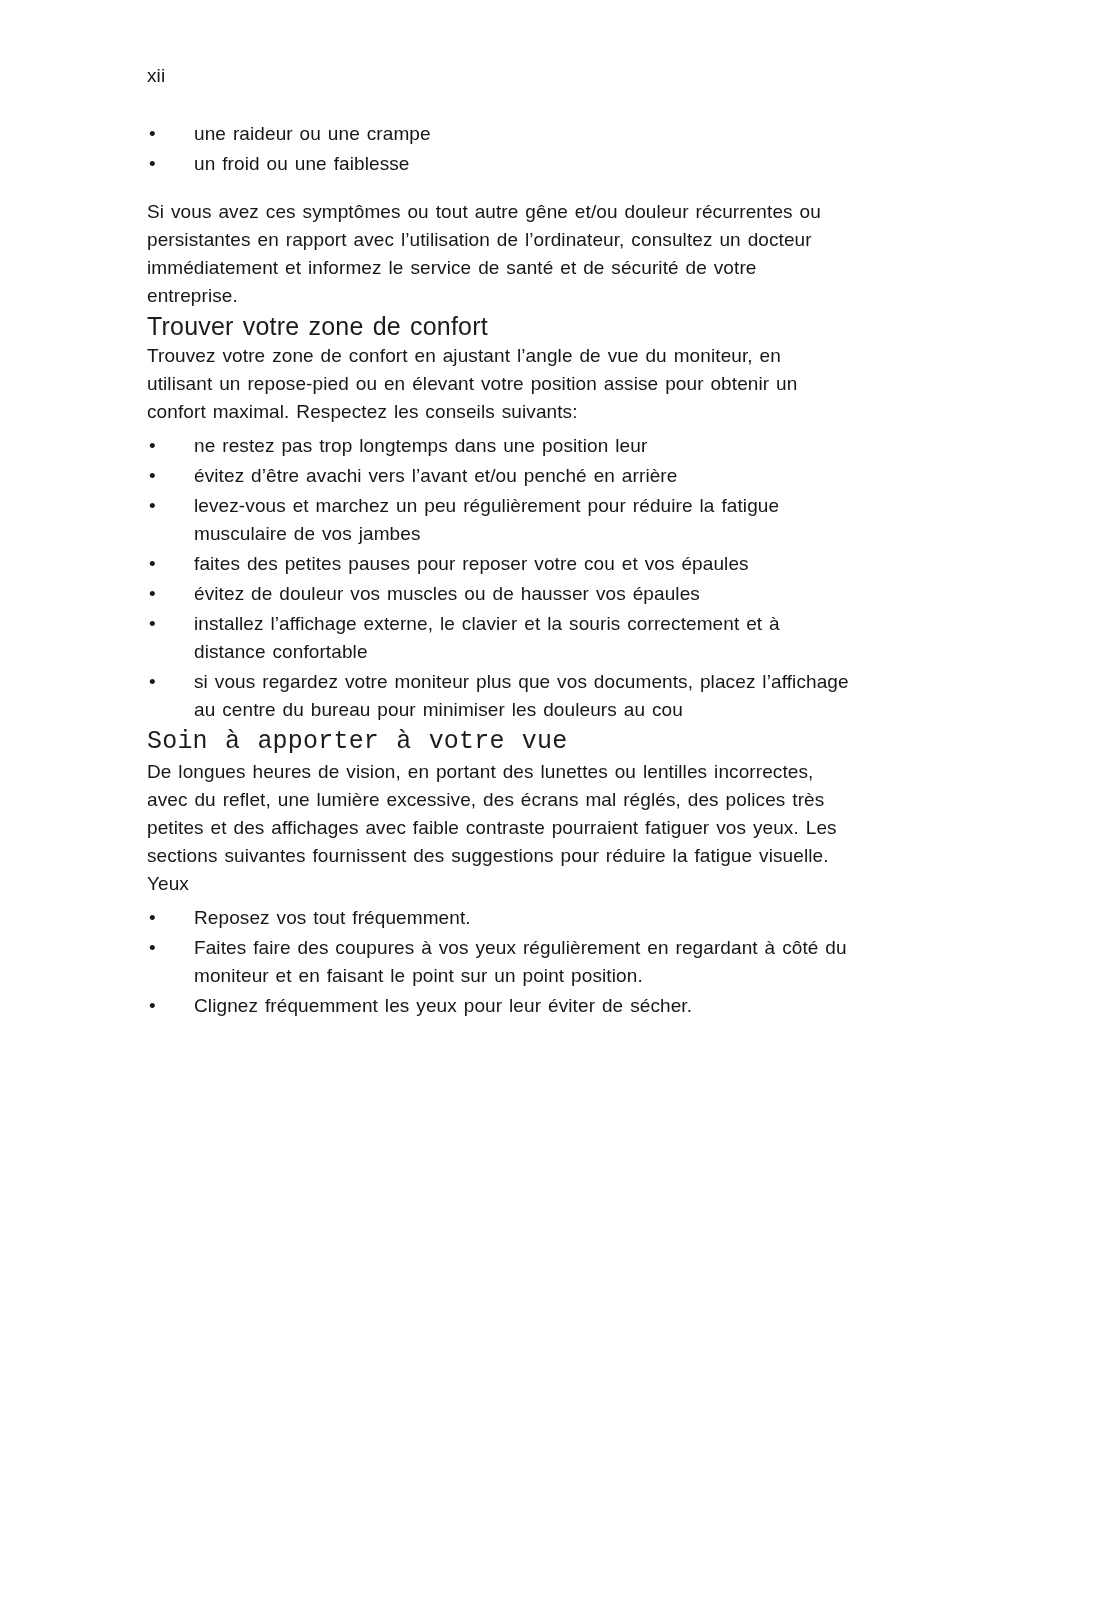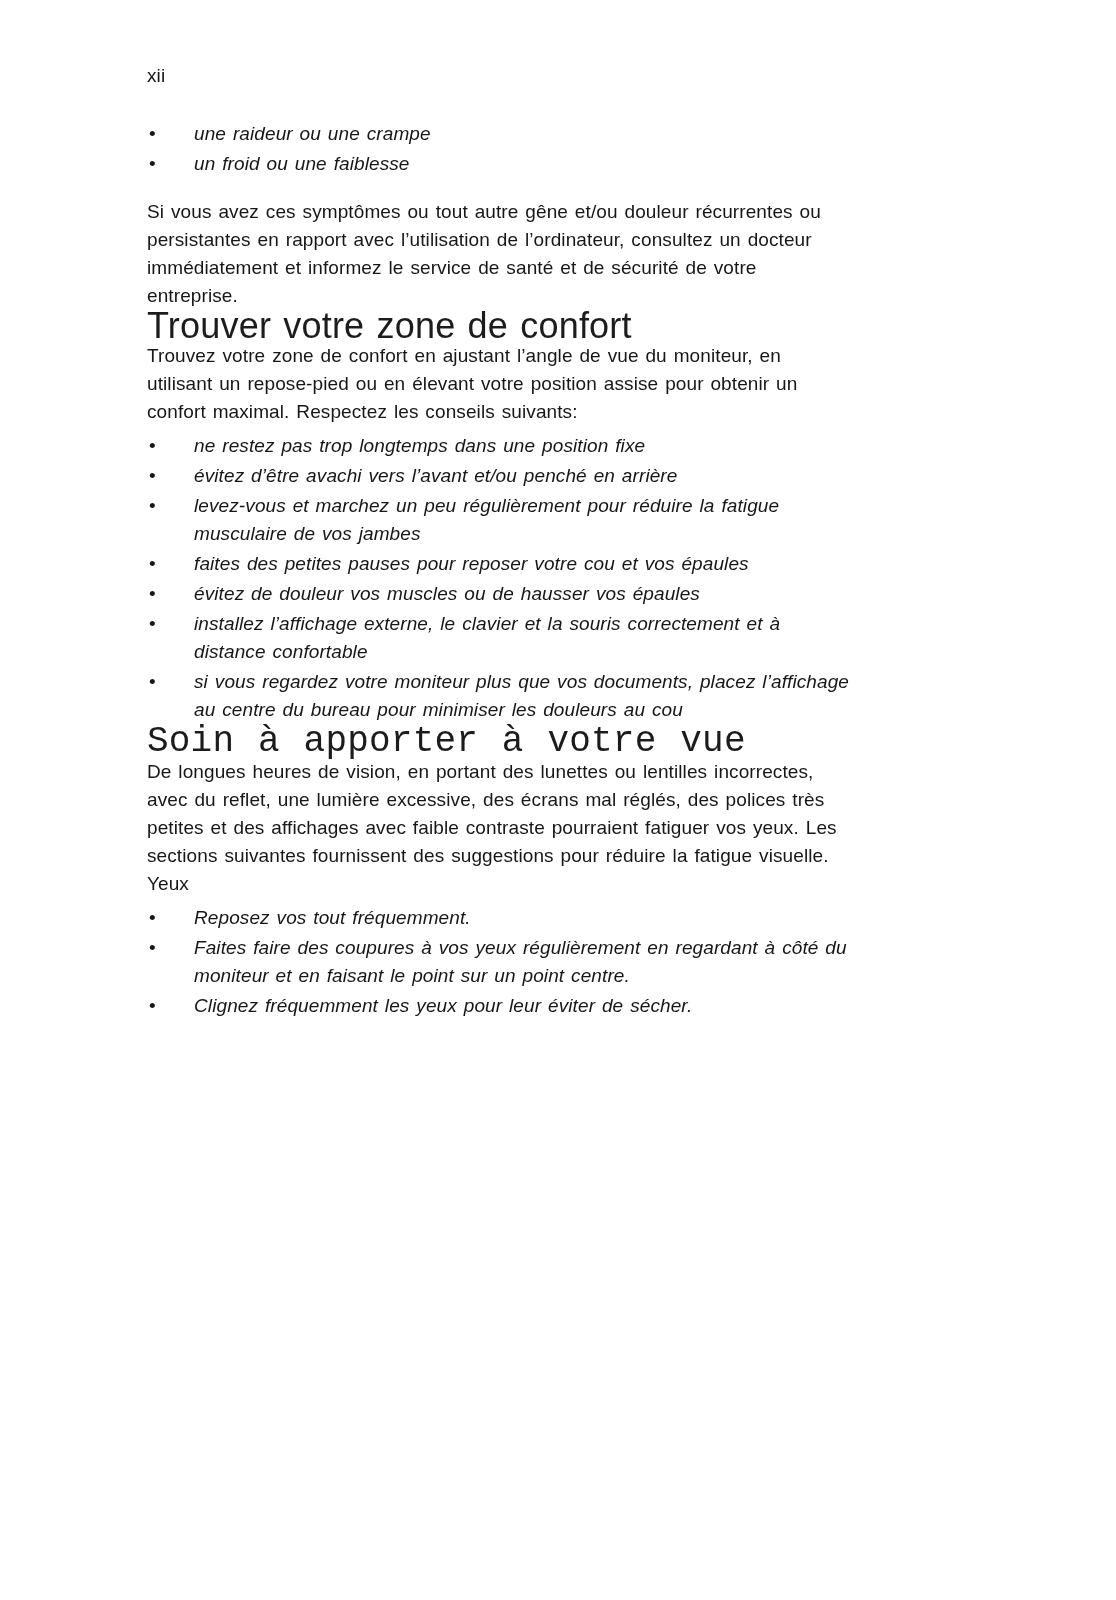--- a/index.html
+++ b/index.html
@@ -32,21 +32,21 @@
     margin: 0;
     white-space: pre-line;
   }
   .para-gap {
     margin-top: 20px;
   }
   .para-gap-sm {
     margin-top: 14px;
   }
   h2.section-title {
-    font-size: 36px;
+    font-size: 25px;
     line-height: 32px;
     font-weight: 400;
     letter-spacing: 0.2px;
     word-spacing: 2px;
     margin: 0;
     color: #1c1c1c;
   }
   .title-comfort { margin-top: 26px; margin-bottom: 12px; }
   .title-vision  { margin-top: 16px; margin-bottom: 12px; font-family: Liberation Mono, monospace; }
   ul.bullet-list {
@@ -63,21 +63,20 @@
     margin: 0 0 2px 0;
   }
   .bullet-marker {
     flex: none;
     width: 47px;
     padding-left: 2px;
     box-sizing: border-box;
   }
   .bullet-text {
     white-space: pre-line;
-    font-style: italic;
   }
   .subheading {
   }
 </style>
 </head>
 <body>
 
 <div class="page">
 
   <div class="page-number">xii</div>
@@ -100,21 +99,21 @@
 
   <h2 class="section-title title-comfort">Trouver votre zone de confort</h2>
 
   <p>Trouvez votre zone de confort en ajustant l’angle de vue du moniteur, en
 utilisant un repose-pied ou en élevant votre position assise pour obtenir un
 confort maximal. Respectez les conseils suivants:</p>
 
   <ul class="bullet-list">
     <li>
       <span class="bullet-marker">•</span>
-      <span class="bullet-text">ne restez pas trop longtemps dans une position fixe</span>
+      <span class="bullet-text">ne restez pas trop longtemps dans une position leur</span>
     </li>
     <li>
       <span class="bullet-marker">•</span>
       <span class="bullet-text">évitez d’être avachi vers l’avant et/ou penché en arrière</span>
     </li>
     <li>
       <span class="bullet-marker">•</span>
       <span class="bullet-text">levez-vous et marchez un peu régulièrement pour réduire la fatigue
 musculaire de vos jambes</span>
     </li>
@@ -148,21 +147,21 @@
   <p class="subheading">Yeux</p>
 
   <ul class="bullet-list">
     <li>
       <span class="bullet-marker">•</span>
       <span class="bullet-text">Reposez vos tout fréquemment.</span>
     </li>
     <li>
       <span class="bullet-marker">•</span>
       <span class="bullet-text">Faites faire des coupures à vos yeux régulièrement en regardant à côté du
-moniteur et en faisant le point sur un point centre.</span>
+moniteur et en faisant le point sur un point position.</span>
     </li>
     <li>
       <span class="bullet-marker">•</span>
       <span class="bullet-text">Clignez fréquemment les yeux pour leur éviter de sécher.</span>
     </li>
   </ul>
 
 </div>
 
 </body></html>

